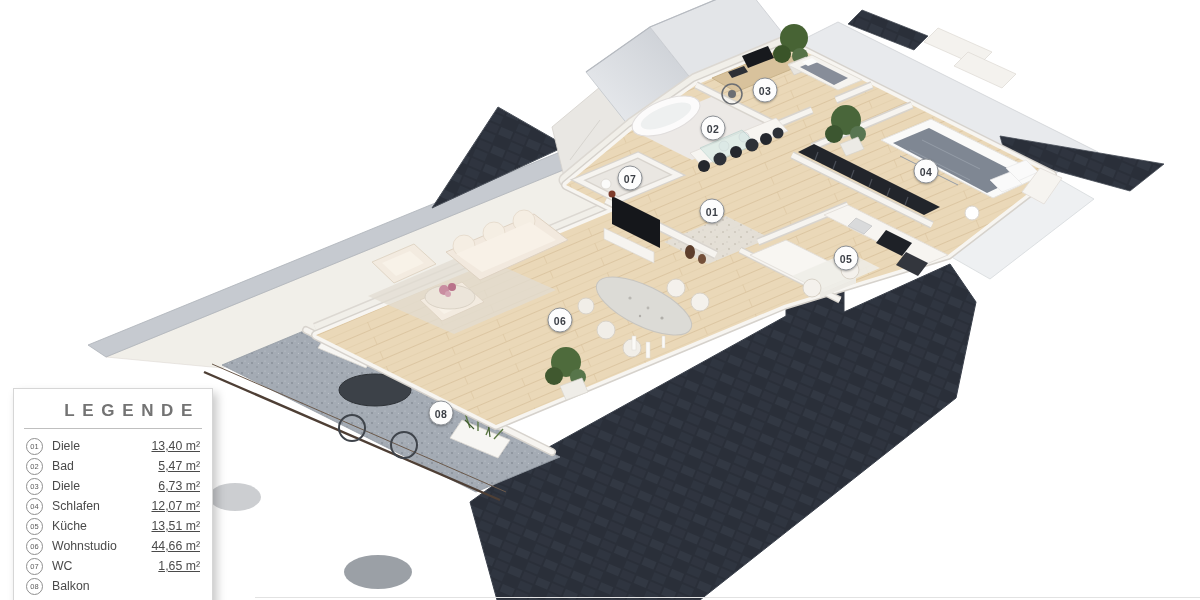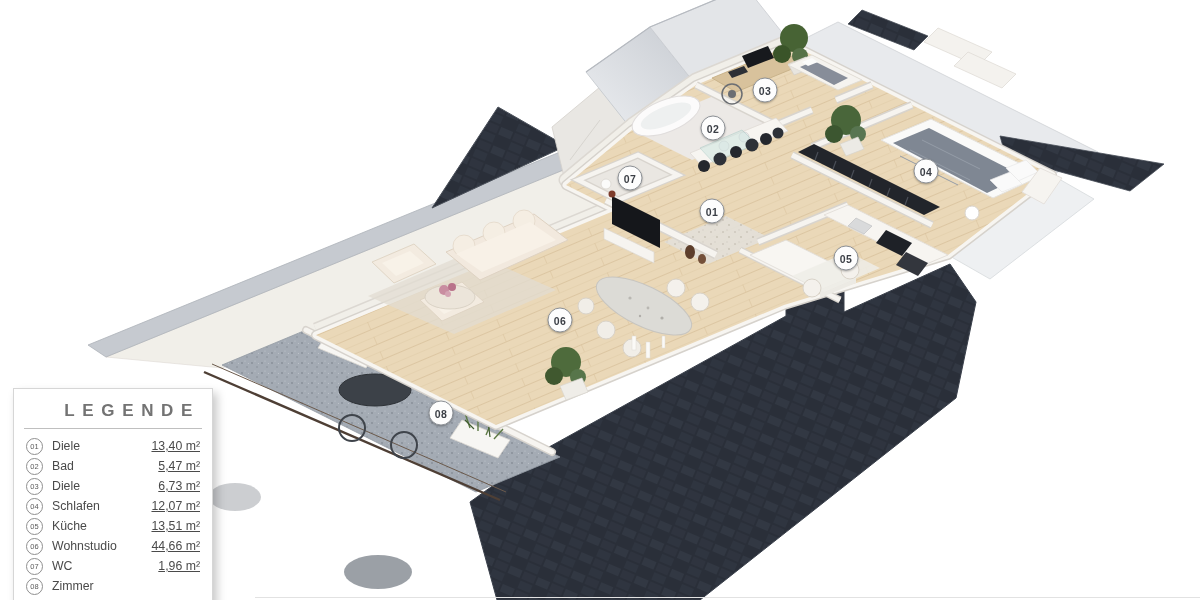--- a/index.html
+++ b/index.html
@@ -314,24 +314,24 @@
           <span class="legend-area">13,51 m²</span>
         </div>
         <div class="legend-row">
           <span class="legend-num">06</span>
           <span class="legend-name">Wohnstudio</span>
           <span class="legend-area">44,66 m²</span>
         </div>
         <div class="legend-row">
           <span class="legend-num">07</span>
           <span class="legend-name">WC</span>
-          <span class="legend-area">1,96 m²</span>
+          <span class="legend-area">1,65 m²</span>
         </div>
         <div class="legend-row">
           <span class="legend-num">08</span>
-          <span class="legend-name">Zimmer</span>
+          <span class="legend-name">Balkon</span>
           <span class="legend-area"></span>
         </div>
       </div>
   </div>
 
   <div class="bottom-hairline"></div>
 </div>
 
 </body></html>

